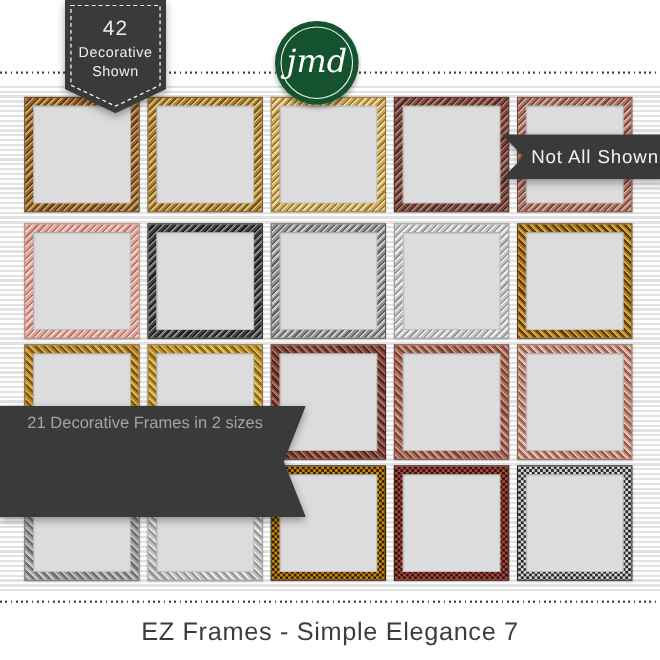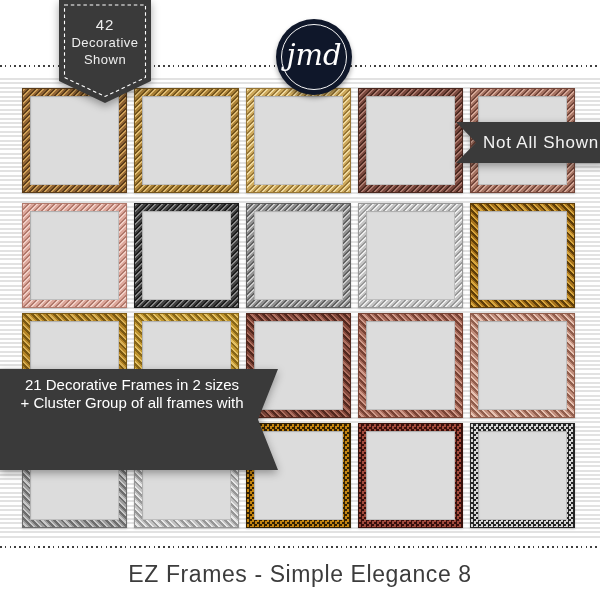--- a/index.html
+++ b/index.html
@@ -47,26 +47,26 @@
   .overlay{z-index:3;position:absolute;}
   .shadow-wrap{filter:drop-shadow(0 3px 4px rgba(0,0,0,0.35));}
 
   #pennant{left:59px;top:0;width:92px;height:106px;}
   #pennant svg{position:absolute;left:0;top:0;}
   #pennant .pennant-text{
     position:absolute;left:0;top:16px;width:92px;
     display:flex;flex-direction:column;align-items:center;gap:2px;
     color:#eeeeee;text-align:center;
   }
-  .pennant-line-1{font-size:15px;letter-spacing:1px;}
+  .pennant-line-1{font-size:19px;letter-spacing:1px;}
   .pennant-line-2,.pennant-line-3{font-size:13px;letter-spacing:0.5px;}
 
   #jmd-logo{
-    left:276px;top:19px;width:76px;height:76px;border-radius:50%;
-    background:#0f172a;
+    left:250px;top:19px;width:76px;height:76px;border-radius:50%;
+    background:#14532d;
     box-shadow:0 3px 5px rgba(0,0,0,0.35);
   }
   #jmd-logo .logo-ring{
     position:absolute;left:5px;top:5px;right:5px;bottom:5px;
     border:1px solid #f5f5f5;border-radius:50%;
   }
   #jmd-logo .logo-text{
     position:absolute;left:0;top:0;width:100%;height:100%;
     display:flex;align-items:center;justify-content:center;
     color:#ffffff;font-family:"DejaVu Serif", serif;font-style:italic;
@@ -77,21 +77,21 @@
     left:450px;top:122px;width:150px;height:41px;background:#3a3a3a;
     clip-path:polygon(0 0,100% 0,100% 100%,0 100%,20px 50%);
     display:flex;align-items:center;justify-content:center;
     padding-left:20px;box-sizing:border-box;
     color:#f2f2f2;font-size:17px;letter-spacing:0.8px;
   }
 
   #description-banner{
     left:0;top:369px;width:278px;height:101px;background:#3a3a3a;
     clip-path:polygon(0 0,100% 0,calc(100% - 20px) 50%,100% 100%,0 100%);
-    color:#ffffff;text-align:center;
+    color:#a3a3a3;text-align:center;
     font-size:15px;line-height:18.4px;
     padding:7px 18px 0 4px;box-sizing:border-box;
   }
 
   #page-title{
     position:absolute;left:0;top:561px;width:600px;z-index:1;
     text-align:center;color:#3c3c3c;font-size:23px;letter-spacing:0.6px;
   }
 </style>
 </head>
@@ -183,17 +183,16 @@
 
 <div class="shadow-wrap overlay" style="left:456px;top:122px;width:150px;height:41px;">
   <div id="ribbon" style="left:0;top:0;">
     <span>Not All Shown</span>
   </div>
 </div>
 
 <div class="shadow-wrap overlay" style="left:0;top:369px;width:278px;height:101px;">
   <div id="description-banner" style="left:0;top:0;">
     <div>21 Decorative Frames in 2 sizes</div>
-    <div>+ Cluster Group of all frames with</div>
   </div>
 </div>
 
-<div id="page-title">EZ Frames - Simple Elegance 8</div>
+<div id="page-title">EZ Frames - Simple Elegance 7</div>
 
 </body></html>

